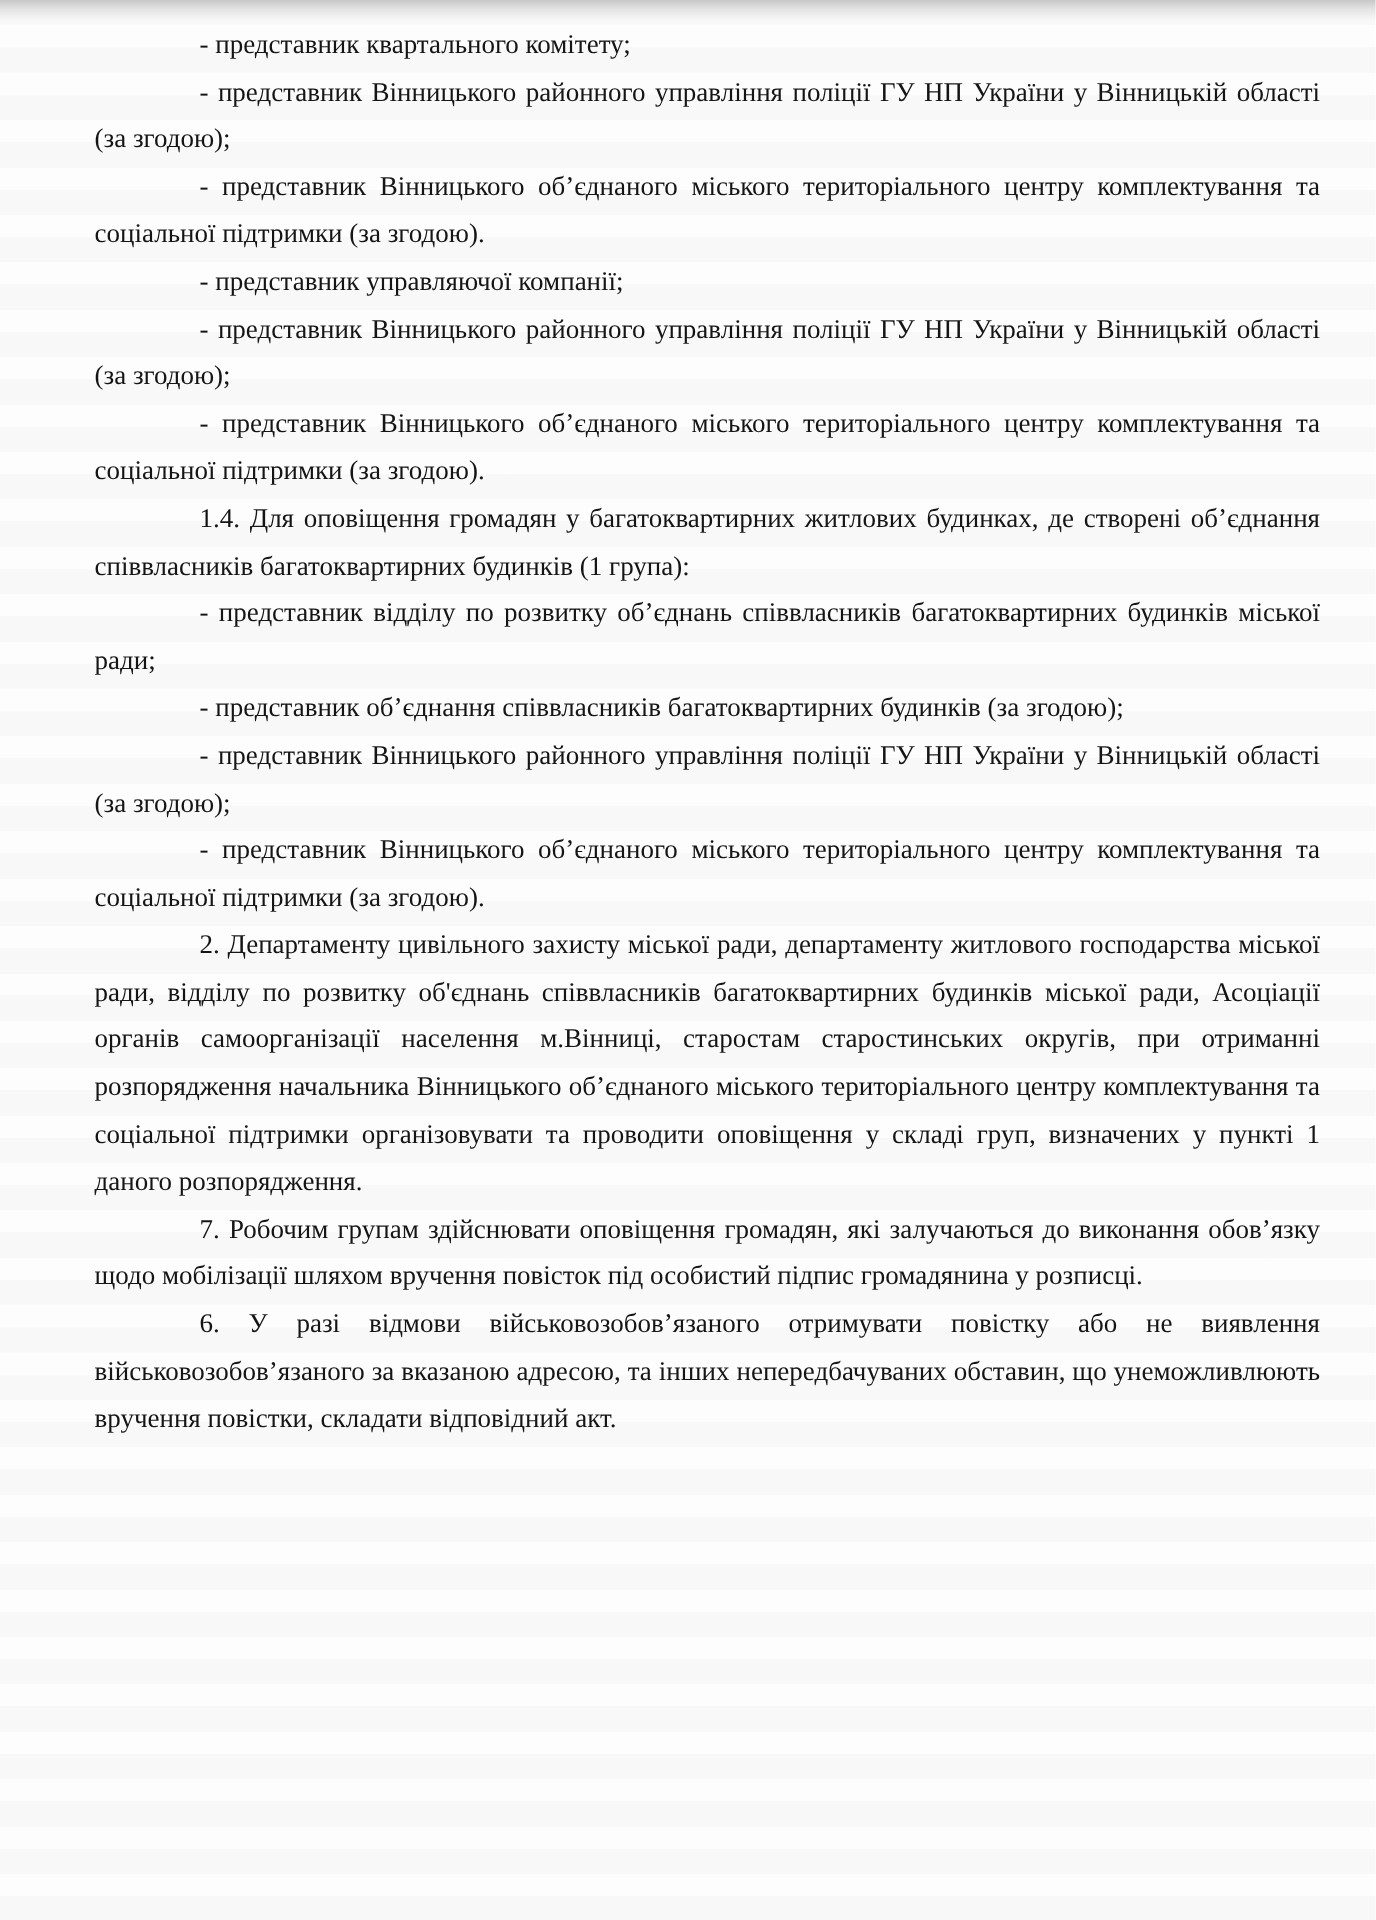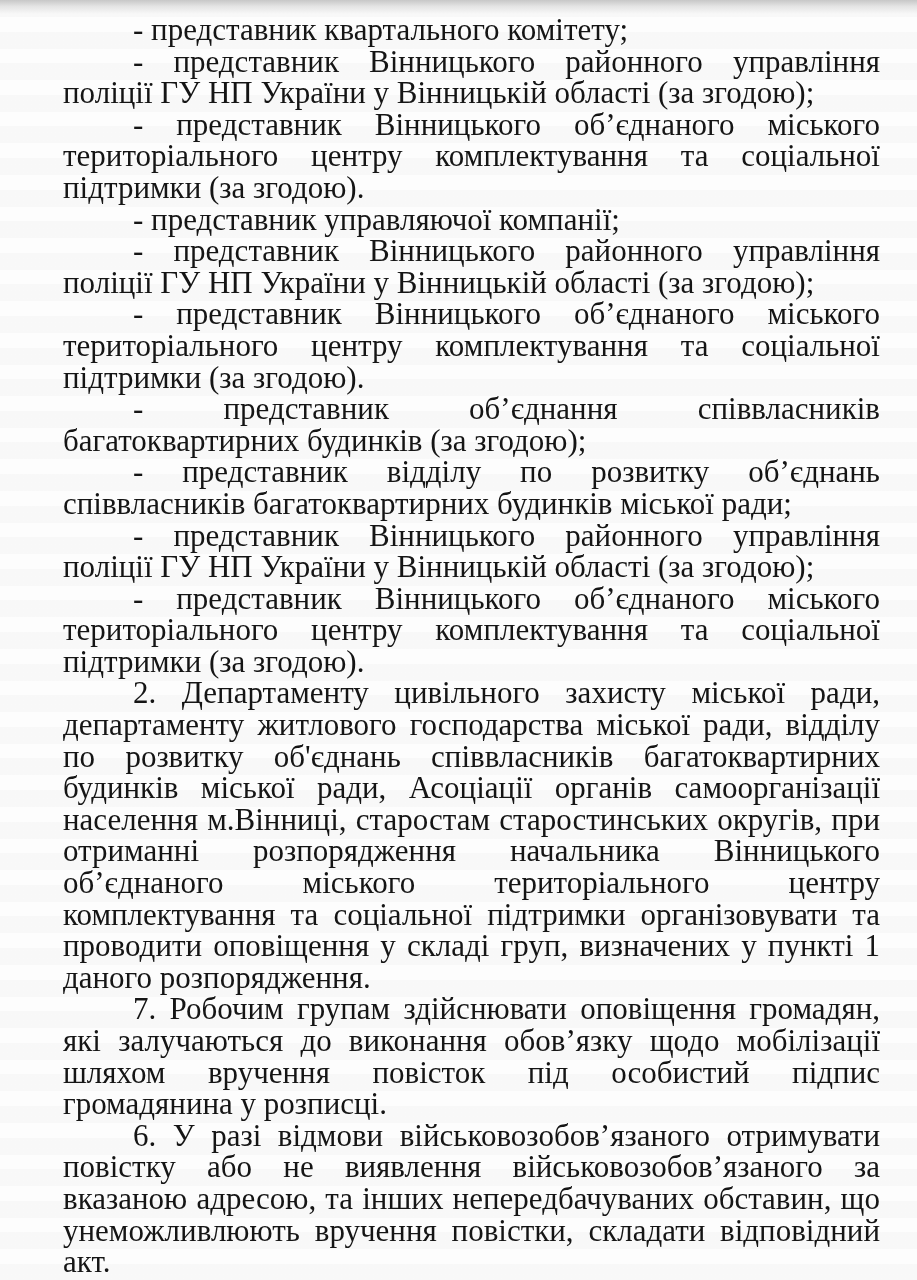--- a/index.html
+++ b/index.html
@@ -36,21 +36,21 @@
       #e4e4e4 45%,
       rgba(235,235,235,0) 100%);
     pointer-events: none;
   }
   .text-block {
     position: absolute;
     left: 63px;
     top: 14px;
     width: 817px;
     font-family: "Liberation Serif", "DejaVu Serif", serif;
-    font-size: 31px;
+    font-size: 18px;
     line-height: 31.6px;
     color: var(--text-color, #151515);
     text-align: justify;
     text-rendering: optimizeLegibility;
   }
   .text-block p.para {
     margin: 0;
     padding: 0;
     text-indent: 70px;
   }
@@ -60,21 +60,22 @@
 
 <div class="page">
   <div class="scan-top-edge"></div>
   <div class="text-block">
       <p class="para list-item">- представник квартального комітету;</p>
       <p class="para list-item">- представник Вінницького районного управління поліції ГУ НП України у Вінницькій області (за згодою);</p>
       <p class="para list-item">- представник Вінницького об’єднаного міського територіального центру комплектування та соціальної підтримки (за згодою).</p>
       <p class="para list-item">- представник управляючої компанії;</p>
       <p class="para list-item">- представник Вінницького районного управління поліції ГУ НП України у Вінницькій області (за згодою);</p>
       <p class="para list-item">- представник Вінницького об’єднаного міського територіального центру комплектування та соціальної підтримки (за згодою).</p>
+      <p class="para numbered">1.4. Для оповіщення громадян у багатоквартирних житлових будинках, де створені об’єднання співвласників багатоквартирних будинків (1 група):</p>
+      <p class="para list-item">- представник відділу по розвитку об’єднань співвласників багатоквартирних будинків міської ради;</p>
       <p class="para list-item">- представник об’єднання співвласників багатоквартирних будинків (за згодою);</p>
-      <p class="para list-item">- представник відділу по розвитку об’єднань співвласників багатоквартирних будинків міської ради;</p>
       <p class="para list-item">- представник Вінницького районного управління поліції ГУ НП України у Вінницькій області (за згодою);</p>
       <p class="para list-item">- представник Вінницького об’єднаного міського територіального центру комплектування та соціальної підтримки (за згодою).</p>
       <p class="para numbered">2. Департаменту цивільного захисту міської ради, департаменту житлового господарства міської ради, відділу по розвитку об'єднань співвласників багатоквартирних будинків міської ради, Асоціації органів самоорганізації населення м.Вінниці, старостам старостинських округів, при отриманні розпорядження начальника Вінницького об’єднаного міського територіального центру комплектування та соціальної підтримки організовувати та проводити оповіщення у складі груп, визначених у пункті 1 даного розпорядження.</p>
       <p class="para numbered">7. Робочим групам здійснювати оповіщення громадян, які залучаються до виконання обов’язку щодо мобілізації шляхом вручення повісток під особистий підпис громадянина у розписці.</p>
       <p class="para numbered">6. У разі відмови військовозобов’язаного отримувати повістку або не виявлення військовозобов’язаного за вказаною адресою, та інших непередбачуваних обставин, що унеможливлюють вручення повістки, складати відповідний акт.</p>
     </div>
 </div>
 
 </body></html>

